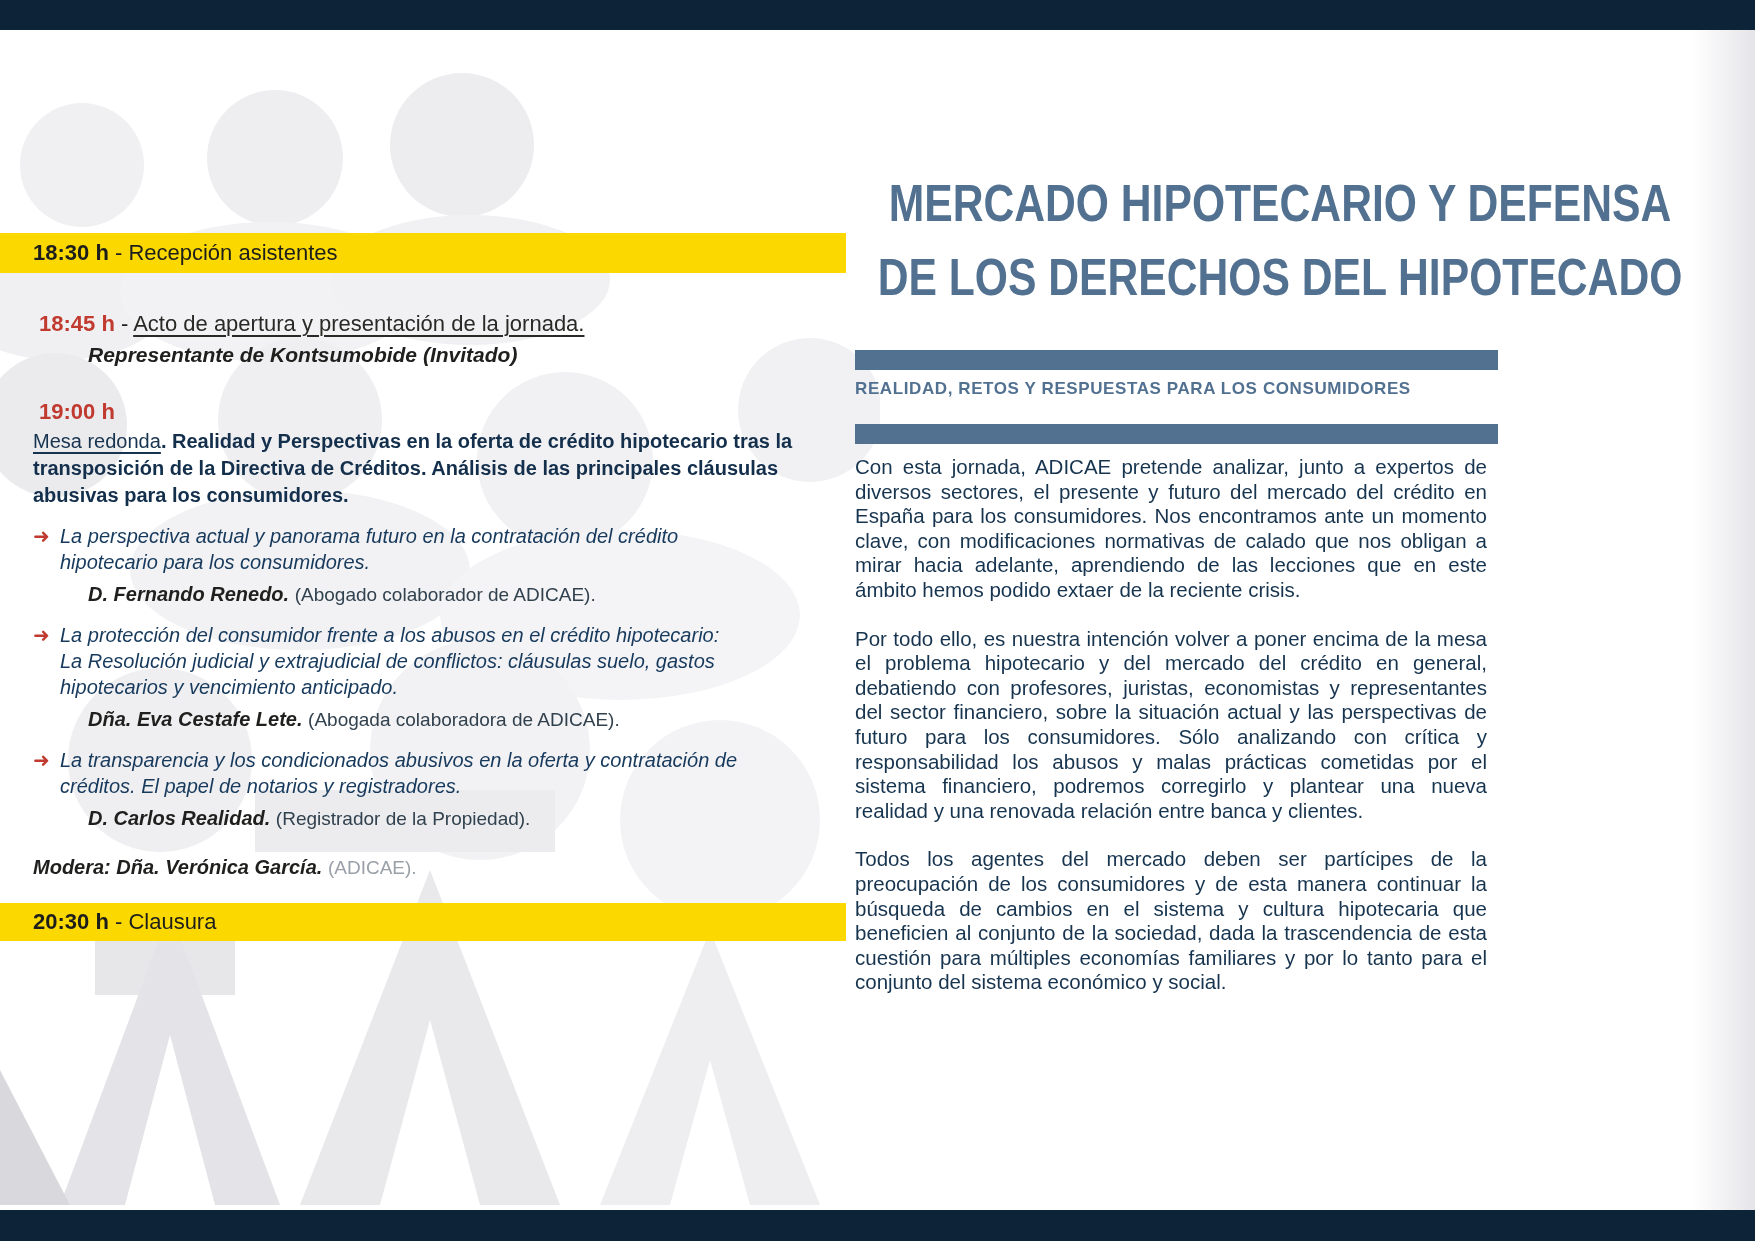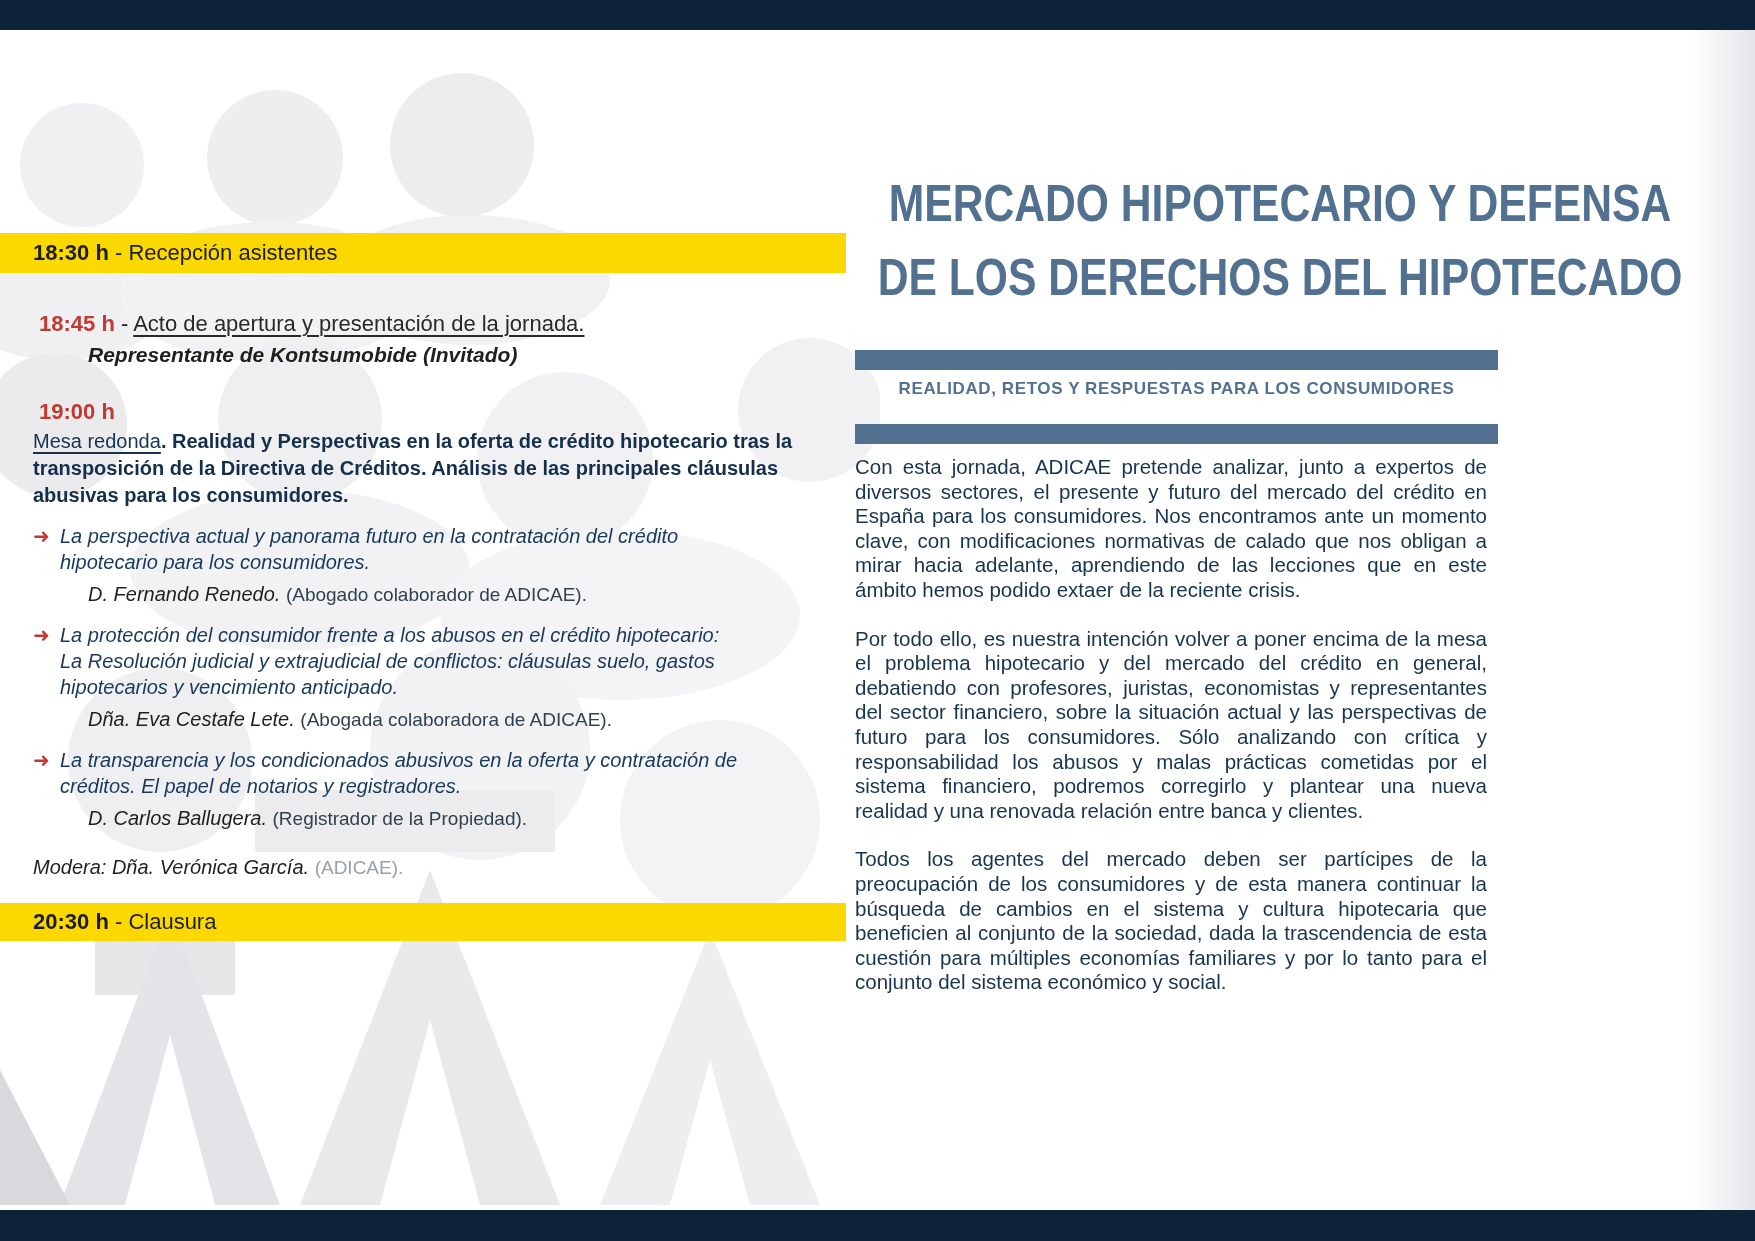--- a/index.html
+++ b/index.html
@@ -25,34 +25,34 @@
   .speaker-invited{padding-left:88px;margin-top:6px;font-weight:bold;font-style:italic;color:#1f1f1d;font-size:21px;}
   .slot3-time{margin-top:32px;font-size:22px;}
   .mesa{margin:3px 0 0 0;padding-left:33px;width:762px;box-sizing:content-box;color:#132f4c;line-height:27px;font-size:20px;}
   .mesa-u{text-decoration:underline;text-underline-offset:4px;text-decoration-thickness:2px;color:#16334f;}
   .mesa-b{font-weight:bold;}
   .bullets{margin-top:14px;}
   .bullet{position:relative;margin:0 0 14px 33px;width:712px;padding-left:27px;box-sizing:border-box;
     color:#16395c;font-style:italic;line-height:26px;font-size:20px;}
   .bullet .arrow{position:absolute;left:0;top:0;color:var(--red,#c13a30);font-style:normal;font-size:20px;}
   .spk{margin-top:6px;padding-left:28px;font-style:normal;}
-  .spk .name,.modera .name{font-weight:normal;font-style:italic;color:#1f1f1d;font-size:20px;}
+  .spk .name,.modera .name{font-weight:bold;font-style:italic;color:#1f1f1d;font-size:20px;}
   .spk .role{color:#31414e;font-size:19px;}
   .modera{margin:24px 0 0 33px;font-size:20px;}
   .modera .role{color:#9aa0a8;font-size:19px;text-align:right;}
   .slot4{margin-top:36px;font-size:22px;}
   .ybar2{margin-top:24px;height:38px;line-height:38px;}
   
   .rtitle{position:absolute;left:775px;top:166px;width:1010px;text-align:center;z-index:2;
     font-weight:bold;font-size:52px;line-height:74px;color:var(--slate,#527191);
     transform:scaleX(.82);transform-origin:50% 0;white-space:nowrap;}
   .rbar{position:absolute;left:855px;width:643px;height:20px;background:var(--slate,#527191);z-index:2;}
   .rbar1{top:350px;}
   .rbar2{top:424px;}
-  .rsubtitle{position:absolute;left:855px;top:379px;width:643px;text-align:center;z-index:2;
+  .rsubtitle{position:absolute;left:855px;top:379px;width:643px;text-align:left;z-index:2;
     color:var(--slate,#527191);font-weight:bold;font-size:17px;letter-spacing:.6px;}
   .rbody{position:absolute;left:855px;top:455px;width:645px;z-index:2;
     color:var(--body-ink,#17344f);font-size:20.5px;line-height:24.6px;text-align:justify;}
   .rbody p{margin:0 13px 24px 0;}
 </style>
 </head>
 <body>
 
 <div class="page">
 
@@ -119,21 +119,21 @@
         <div class="spk">
           <span class="name">Dña. Eva Cestafe Lete.</span>
           <span class="role">(Abogada colaboradora de ADICAE).</span>
         </div>
       </div>
 
       <div class="bullet">
         <span class="arrow">➜</span>
         <span>La transparencia y los condicionados abusivos en la oferta y contratación de créditos. El papel de notarios y registradores.</span>
         <div class="spk">
-          <span class="name">D. Carlos Ballugera.</span>
+          <span class="name">D. Carlos Realidad.</span>
           <span class="role">(Registrador de la Propiedad).</span>
         </div>
       </div>
 
     </div>
 
     <div class="modera">
       <span class="name">Modera: Dña. Verónica García.</span>
       <span class="role">(ADICAE).</span>
     </div>

